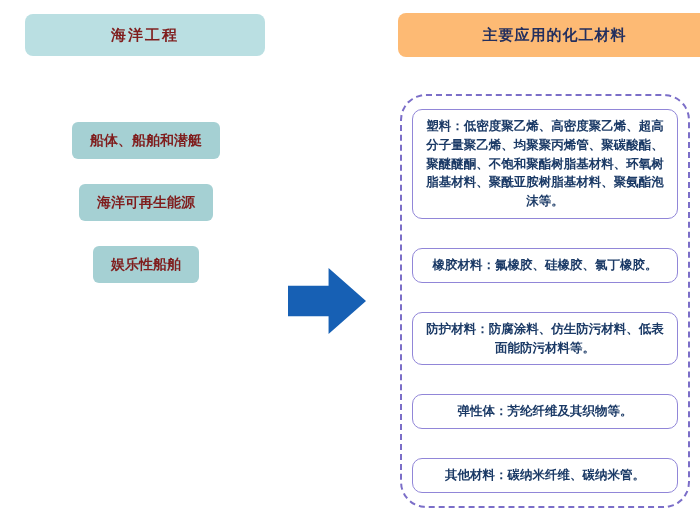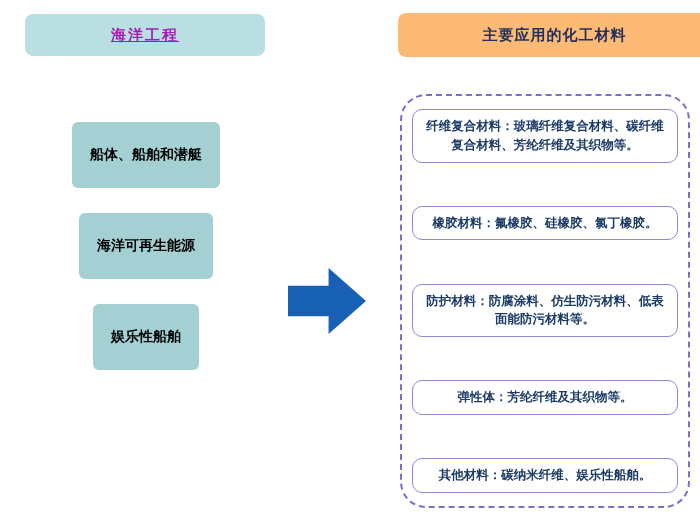--- a/index.html
+++ b/index.html
@@ -15,32 +15,31 @@
   }
 
   
   .left-col {
     position: absolute; left: 0; top: 0; width: 292px; height: 517px;
   }
   .left-header {
     position: absolute; left: 25px; top: 14px; width: 240px; height: 42px;
     background: #badfe2; border-radius: 8px;
     display: flex; align-items: center; justify-content: center;
-    color: #a21caf; font-weight: bold; font-size: 15px;
+    color: #7f1d1d; font-weight: bold; font-size: 15px;
     letter-spacing: 2px;
-    text-decoration: underline;
   }
   .left-items {
     position: absolute; left: 0; top: 122px; width: 292px;
     display: flex; flex-direction: column; align-items: center; gap: 25px;
   }
   .left-item {
     background: #a5d0d3; border-radius: 6px;
-    color: #000000; font-weight: bold; font-size: 14px;
-    padding: 24px 18px; white-space: nowrap;
+    color: #7f1d1d; font-weight: bold; font-size: 14px;
+    padding: 9px 18px; white-space: nowrap;
     display: flex; align-items: center; justify-content: center;
     min-height: 37px;
   }
 
   
   .big-arrow {
     position: absolute; left: 288px; top: 268px; width: 78px; height: 66px;
     background: #1760b4;
     clip-path: polygon(0% 27%, 52% 27%, 52% 0%, 100% 50%, 52% 100%, 52% 73%, 0% 73%);
   }
@@ -83,21 +82,21 @@
       <div class="left-item">海洋可再生能源</div>
       <div class="left-item">娱乐性船舶</div>
     </div>
   </div>
 
   <div class="big-arrow"></div>
 
   <div class="right-col">
     <div class="right-header">主要应用的化工材料</div>
     <div class="materials-panel">
-      <div class="material-item">纤维复合材料：玻璃纤维复合材料、碳纤维复合材料、芳纶纤维及其织物等。</div>
+      <div class="material-item">塑料：低密度聚乙烯、高密度聚乙烯、超高分子量聚乙烯、均聚聚丙烯管、聚碳酸酯、聚醚醚酮、不饱和聚酯树脂基材料、环氧树脂基材料、聚酰亚胺树脂基材料、聚氨酯泡沫等。</div>
       <div class="material-item">橡胶材料：氟橡胶、硅橡胶、氯丁橡胶。</div>
       <div class="material-item">防护材料：防腐涂料、仿生防污材料、低表面能防污材料等。</div>
       <div class="material-item">弹性体：芳纶纤维及其织物等。</div>
-      <div class="material-item">其他材料：碳纳米纤维、娱乐性船舶。</div>
+      <div class="material-item">其他材料：碳纳米纤维、碳纳米管。</div>
     </div>
   </div>
 
 </div>
 
 </body></html>

